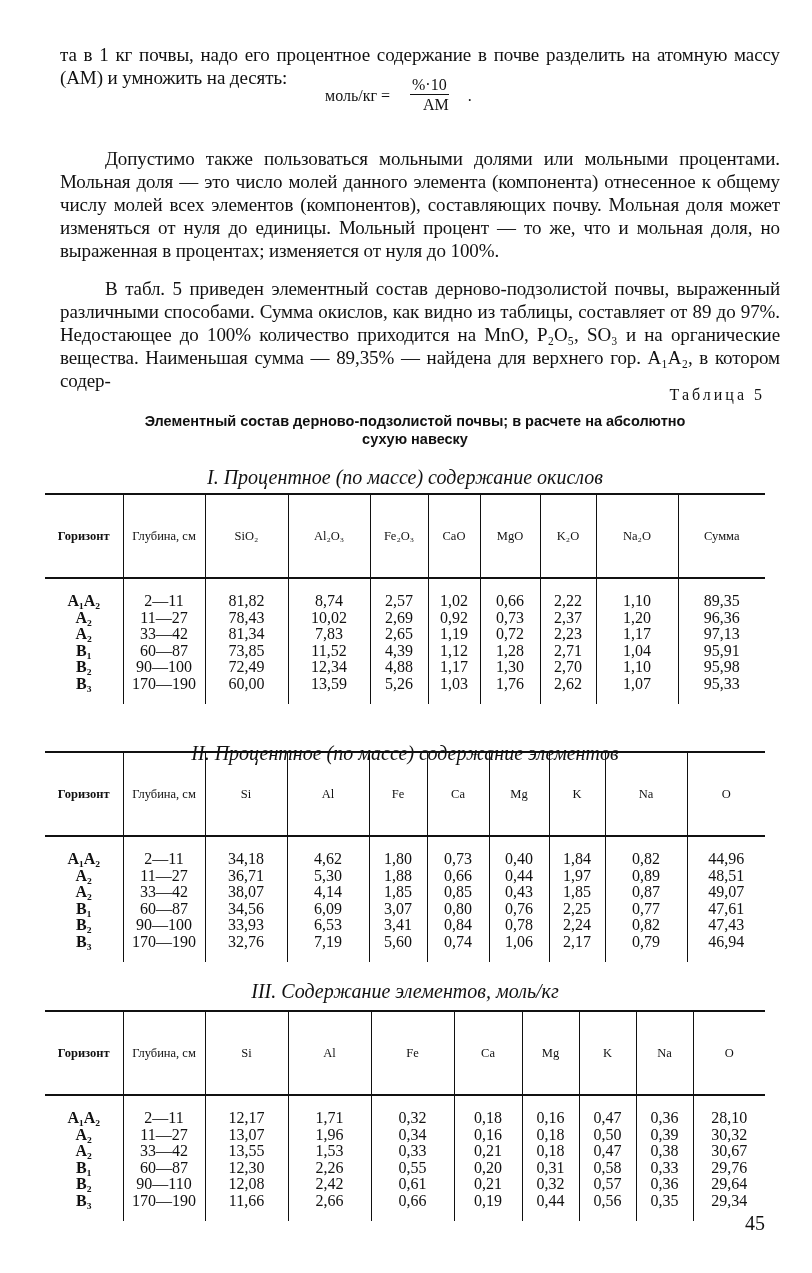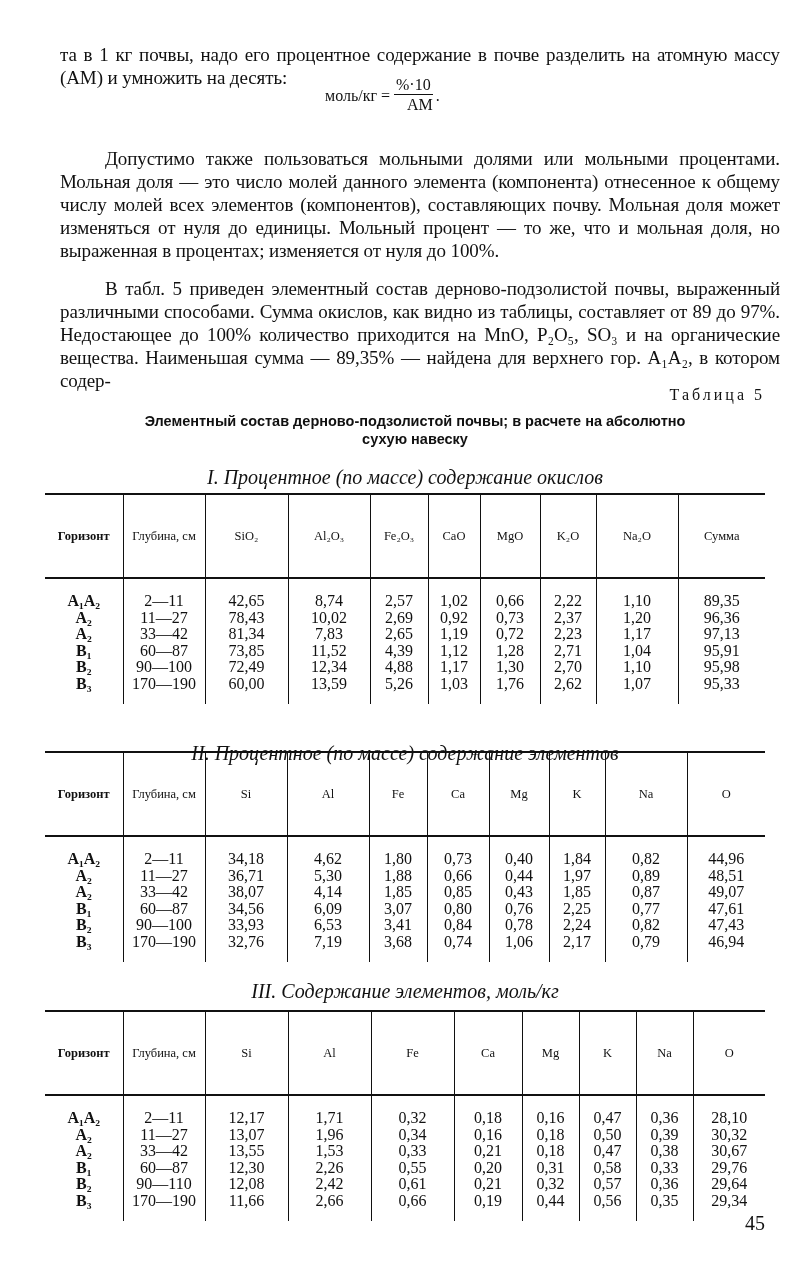--- a/index.html
+++ b/index.html
@@ -1,20 +1,20 @@
 <!DOCTYPE html>
 <html><head>
 <meta charset="utf-8">
 <style>
   html, body { margin: 0; padding: 0; background: #ffffff; }
   body { width: 812px; height: 1273px; position: relative; overflow: hidden; color: #111; font-family: "Liberation Serif", "DejaVu Serif", serif; }
   .page { position: absolute; left: 45px; top: 0; width: 720px; }
   .para { font-size: 19px; line-height: 23px; text-align: justify; margin: 15px; letter-spacing: -0.1px; }
   .p1 { position: absolute; top: 28px; left: 0; width: 720px; }
-  .formula { position: absolute; top: 76px; left: 280px; font-size: 16px; display: flex; align-items: center; }
+  .formula { position: absolute; top: 76px; left: 280px; font-size: 16px; display: flex; align-items: center; gap: 16px; }
   .formula .frac { display: inline-flex; flex-direction: column; align-items: flex-end; margin-left: 4px; }
   .formula .num { border-bottom: 1px solid #111; padding: 0 2px; line-height: 18px; }
   .formula .den { line-height: 20px; }
   .formula .dot { margin-left: 3px; }
   .p2 { position: absolute; top: 132px; left: 0; width: 720px; text-indent: 45px; }
   .p3 { position: absolute; top: 262px; left: 0; width: 720px; text-indent: 45px; }
   .table-label { position: absolute; top: 386px; right: 0; font-size: 16px; letter-spacing: 3px; margin-left: 34px; }
   .table-title { position: absolute; top: 412px; left: 90px; width: 560px; text-align: center; font-family: "Liberation Sans", "DejaVu Sans", sans-serif; font-weight: bold; font-size: 14.5px; line-height: 18px; }
   .section-title { position: absolute; left: 0; width: 720px; text-align: center; font-size: 20px; font-style: italic; }
   table.data { position: absolute; left: 0; width: 720px; border-collapse: collapse; }
@@ -84,21 +84,21 @@
           <td></td>
           <td></td>
           <td></td>
           <td></td>
           <td></td>
           <td></td>
         </tr>
         <tr>
           <td>A₁A₂</td>
           <td>2—11</td>
-          <td>42,65</td>
+          <td>81,82</td>
           <td>8,74</td>
           <td>2,57</td>
           <td>1,02</td>
           <td>0,66</td>
           <td>2,22</td>
           <td>1,10</td>
           <td>89,35</td>
         </tr>
         <tr>
           <td>A₂</td>
@@ -274,21 +274,21 @@
           <td>0,78</td>
           <td>2,24</td>
           <td>0,82</td>
           <td>47,43</td>
         </tr>
         <tr>
           <td>B₃</td>
           <td>170—190</td>
           <td>32,76</td>
           <td>7,19</td>
-          <td>3,68</td>
+          <td>5,60</td>
           <td>0,74</td>
           <td>1,06</td>
           <td>2,17</td>
           <td>0,79</td>
           <td>46,94</td>
         </tr>
         <tr class="padb">
           <td></td>
           <td></td>
           <td></td>

